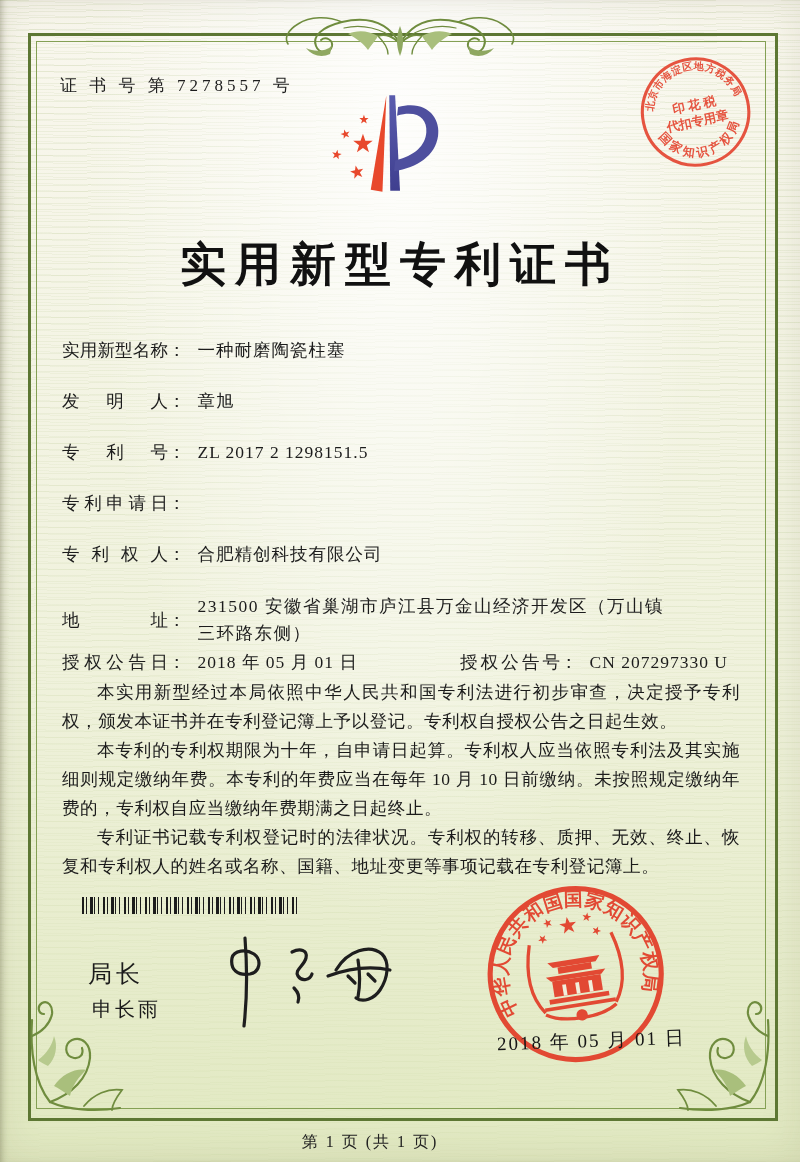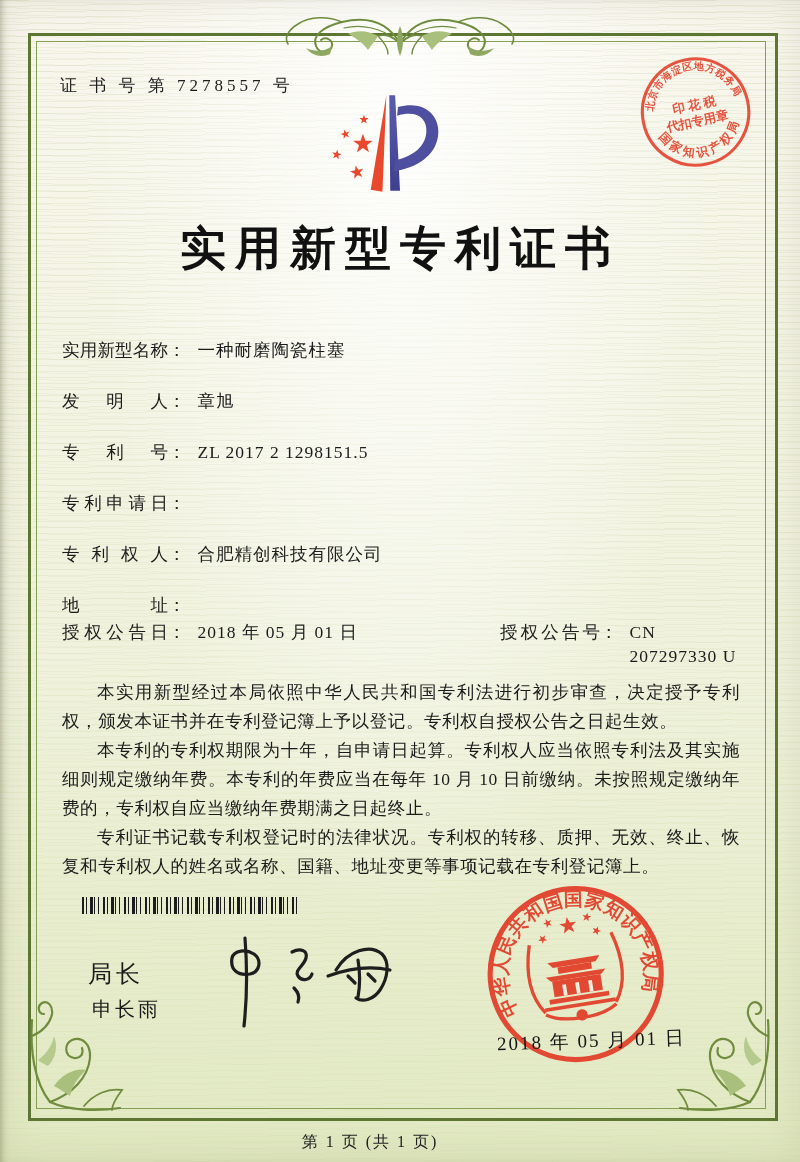--- a/index.html
+++ b/index.html
@@ -20,31 +20,31 @@
   }
   .frame-outer{position:absolute;left:28px;top:33px;width:744px;height:1082px;border:3px solid #5d7733;z-index:1;}
   .frame-inner{position:absolute;left:36px;top:41px;width:728px;height:1066px;border:1px solid #84a054;z-index:1;}
   .ornament{position:absolute;z-index:2;}
   .ornament-top{left:272px;top:6px;}
   .ornament-bl{left:24px;top:990px;}
   .ornament-br{left:650px;top:990px;transform:scaleX(-1);}
   .cert-no{position:absolute;left:60px;top:74px;font-size:17px;letter-spacing:4px;color:#1d1d1d;z-index:3;}
   .logo{position:absolute;left:322px;top:74px;z-index:3;}
   .tax-stamp{position:absolute;left:638px;top:54px;transform:rotate(-12deg);opacity:.9;z-index:4;}
-  .title{position:absolute;left:0;right:0;top:218px;margin:0;text-align:center;
+  .title{position:absolute;left:0;right:0;top:218px;margin:16px;text-align:center;
     font-size:46px;font-weight:700;letter-spacing:9px;color:#111;z-index:3;}
   .fields{position:absolute;left:62px;top:338px;width:682px;z-index:3;font-size:17.5px;}
   .field-row{display:flex;align-items:center;margin-bottom:27px;line-height:24px;position:relative;}
   .field-row.addr{margin-bottom:3px;}
   .field-label{display:inline-block;width:106px;text-align:justify;text-align-last:justify;flex:0 0 106px;color:#1c1c1c;}
   .field-colon{margin-right:12px;}
   .field-value{letter-spacing:1px;color:#1c1c1c;}
   .addr .field-value{max-width:470px;letter-spacing:1.5px;line-height:27px;}
   .grant-no{position:absolute;left:398px;top:0;display:flex;}
-  .grant-no .field-label{width:100px;flex:0 0 100px;margin-left:40px;}
+  .grant-no .field-label{width:100px;flex:0 0 100px;}
   .paragraphs{position:absolute;left:62px;top:678px;width:678px;z-index:3;}
   .body-para{margin:0;font-size:17.5px;line-height:29px;text-align:justify;text-indent:2em;letter-spacing:0.6px;color:#1b1b1b;}
   .barcode{position:absolute;left:82px;top:897px;width:218px;height:17px;z-index:3;
     background:repeating-linear-gradient(90deg,#1c1c1c 0 2px,rgba(0,0,0,0) 2px 4px,#1c1c1c 4px 5px,rgba(0,0,0,0) 5px 8px,#1c1c1c 8px 11px,rgba(0,0,0,0) 11px 12px,#1c1c1c 12px 13px,rgba(0,0,0,0) 13px 16px,#1c1c1c 16px 17px,rgba(0,0,0,0) 17px 21px);}
   .issuer-title{position:absolute;left:88px;top:958px;font-size:24px;letter-spacing:4px;z-index:3;color:#1b1b1b;}
   .issuer-name{position:absolute;left:92px;top:996px;font-size:20px;letter-spacing:3px;z-index:3;color:#1b1b1b;}
   .signature{position:absolute;left:208px;top:924px;z-index:4;}
   .seal{position:absolute;left:482px;top:880px;transform:rotate(-9deg);opacity:.92;z-index:4;}
   .seal-date{position:absolute;left:497px;top:1028px;font-size:19px;letter-spacing:2px;color:#161616;z-index:5;transform:rotate(-2deg);}
   .footer{position:absolute;left:0;right:60px;top:1088px;text-align:center;font-size:16px;letter-spacing:2px;color:#222;z-index:3;margin-top:44px;}
@@ -168,20 +168,21 @@
         <span class="field-colon">：</span>
     </div>
     <div class="field-row">
       <span class="field-label">专利权人</span>
         <span class="field-colon">：</span>
       <span class="field-value">合肥精创科技有限公司</span>
     </div>
     <div class="field-row addr">
       <span class="field-label">地址</span>
         <span class="field-colon">：</span>
+      <span class="field-value">231500 安徽省巢湖市庐江县万金山经济开发区（万山镇三环路东侧）</span>
     </div>
     <div class="field-row dual">
       <span class="field-label">授权公告日</span>
         <span class="field-colon">：</span>
       <span class="field-value">2018 年 05 月 01 日</span>
       <span class="grant-no">
         <span class="field-label">授权公告号</span>
           <span class="field-colon">：</span>
         <span class="field-value">CN 207297330 U</span>
       </span>

